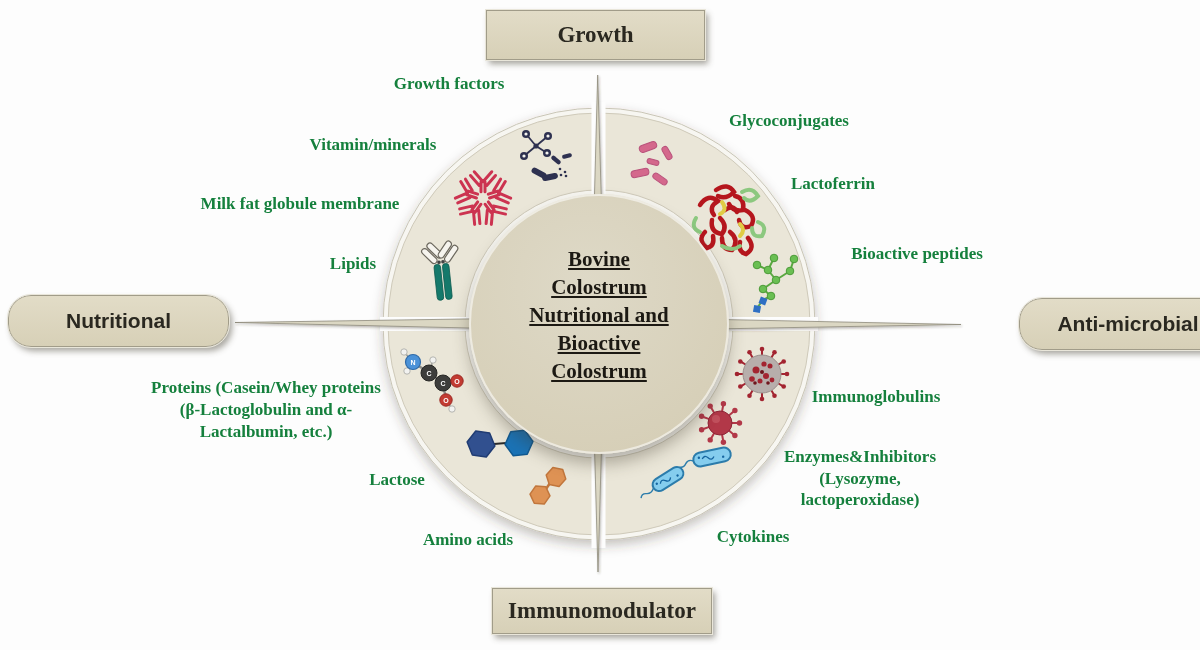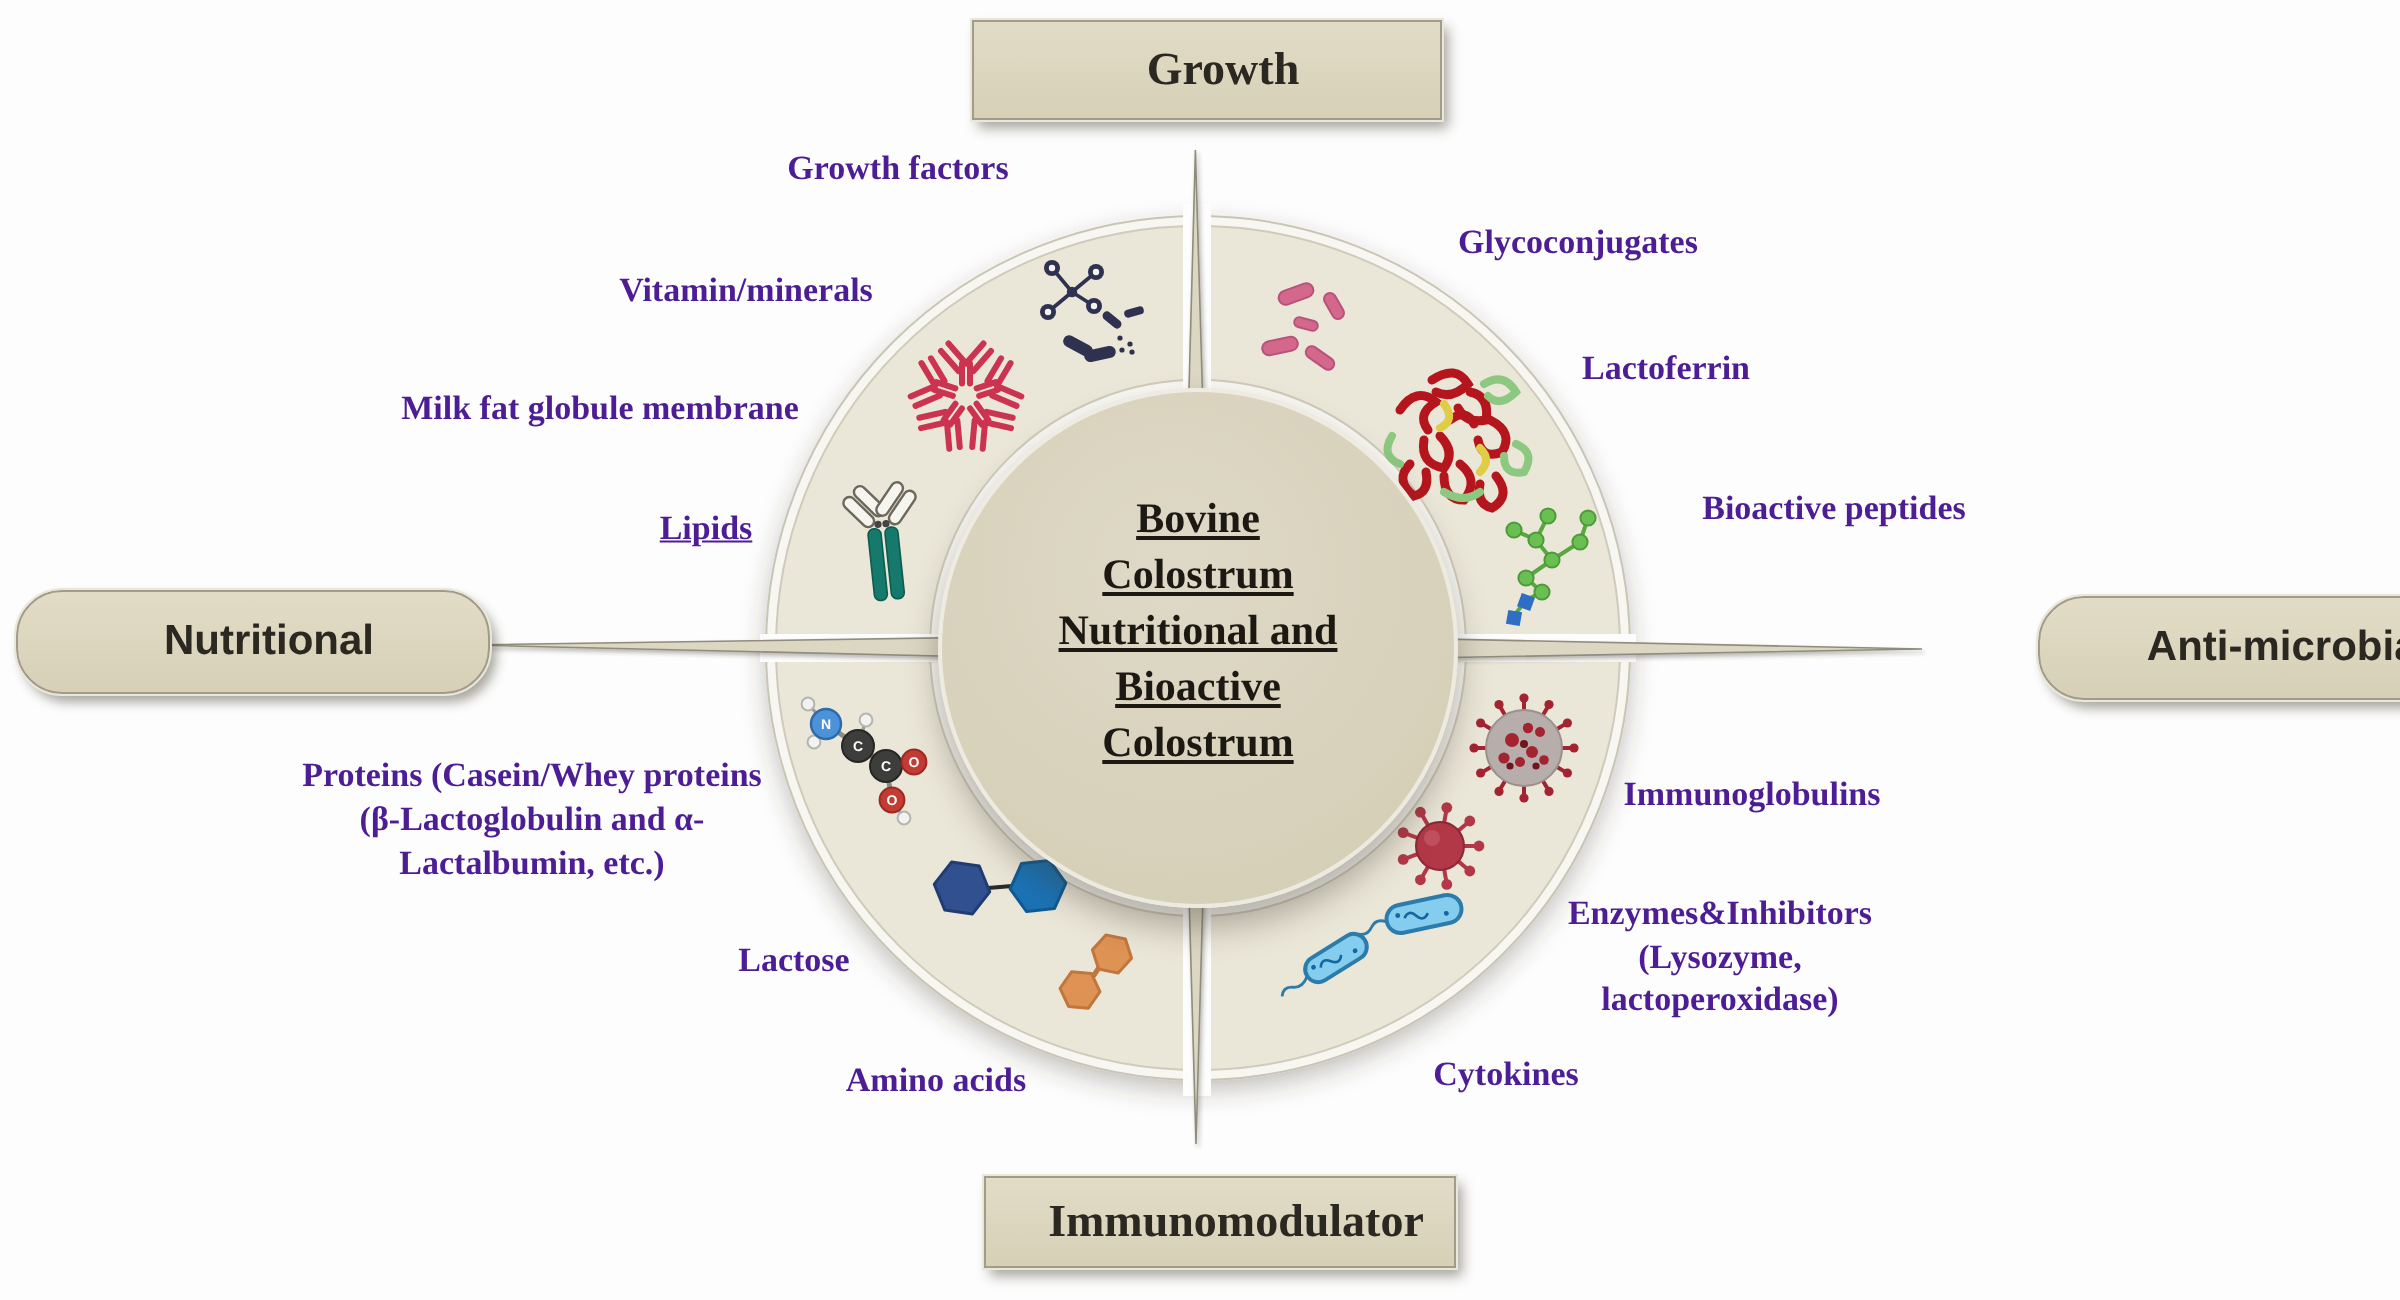--- a/index.html
+++ b/index.html
@@ -4,44 +4,44 @@
 <style>
   html,body{margin:0;padding:0;background:#fdfdfd;}
   .stage{position:relative;width:1200px;height:650px;background:#fdfdfd;overflow:hidden;
          font-family:"Liberation Serif",serif;}
   .stage svg.canvas{position:absolute;left:0;top:0;}
 
   
   .axis-box{position:absolute;display:flex;align-items:center;justify-content:center;
     background:linear-gradient(180deg,#e2dcc7,#d7d0b7);
     border:1px solid #a19c89;outline:1px solid #e9e6da;
-    box-shadow:3px 4px 6px rgba(60,55,40,.45);padding-left:16px;}
+    box-shadow:3px 4px 6px rgba(60,55,40,.45);}
   .axis-box.serif{font-family:"Liberation Serif",serif;font-weight:bold;font-size:23px;color:#2a2820;}
   .axis-box.sans{font-family:"Liberation Sans",sans-serif;font-weight:bold;font-size:21px;color:#2a2820;border-radius:23px;}
   #box-growth{left:486px;top:10px;width:217px;height:48px;}
   #box-nutritional{left:8px;top:295px;width:219px;height:50px;}
   #box-antimicrobial{left:972px;top:298px;width:216px;height:50px;margin-left:47px;}
   #box-immunomodulator{left:492px;top:588px;width:218px;height:44px;}
 
   
   .center-circle{position:absolute;left:469px;top:194px;width:260px;height:260px;border-radius:50%;
     background:radial-gradient(circle at 45% 35%,#ded9c7,#d4ccb3);
     box-shadow:0 10px 16px rgba(60,55,40,.35), inset 0 0 0 2px rgba(255,255,255,.55);
     display:flex;align-items:center;justify-content:center;}
   .center-title{text-align:center;font-weight:bold;font-size:21px;line-height:28px;color:#1c1913;
     transform:translateY(-9px);text-decoration:underline;}
   .center-title span{display:block;}
 
   
   .lbl{position:absolute;transform:translate(-50%,-50%);font-weight:bold;font-size:17px;
-    color:#4c1d95;text-align:center;white-space:nowrap;line-height:21.5px;}
+    color:#15803d;text-align:center;white-space:nowrap;line-height:21.5px;}
   #lbl-growth-factors{left:449px;top:84px;}
   #lbl-vitamin-minerals{left:373px;top:145px;}
   #lbl-milk-fat{left:300px;top:204px;}
-  #lbl-lipids{left:353px;top:264px;text-decoration:underline;}
+  #lbl-lipids{left:353px;top:264px;}
   #lbl-oligo{left:789px;top:121px;}
   #lbl-lactoferrin{left:833px;top:184px;}
   #lbl-bioactive{left:889px;top:254px;margin-left:28px;}
   #lbl-immunoglobulins{left:876px;top:397px;}
   #lbl-enzymes{left:860px;top:478px;}
   #lbl-cytokines{left:753px;top:537px;}
   #lbl-amino-acids{left:468px;top:540px;}
   #lbl-lactose{left:397px;top:480px;}
   #lbl-proteins{left:266px;top:410px;line-height:22px;}
 </style>

